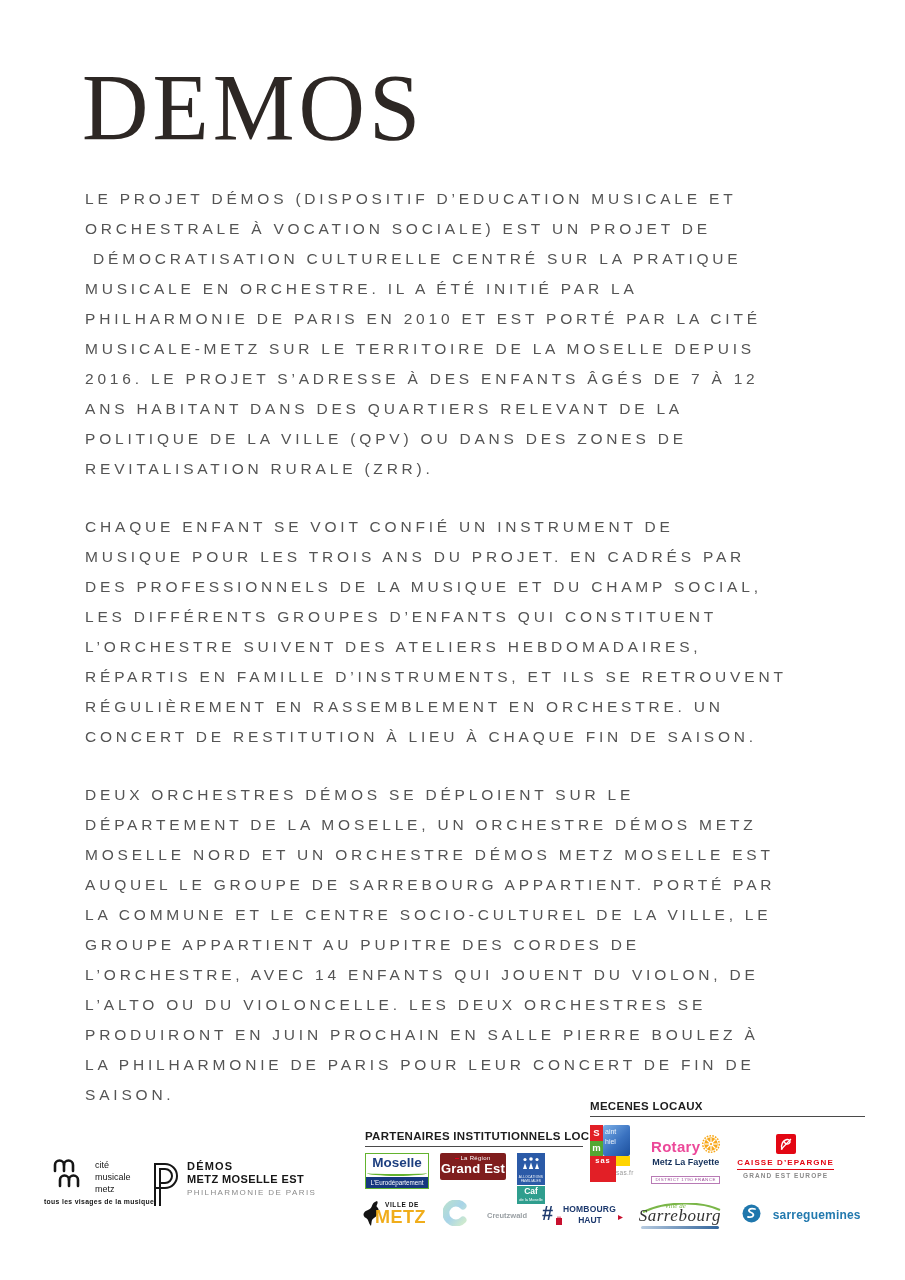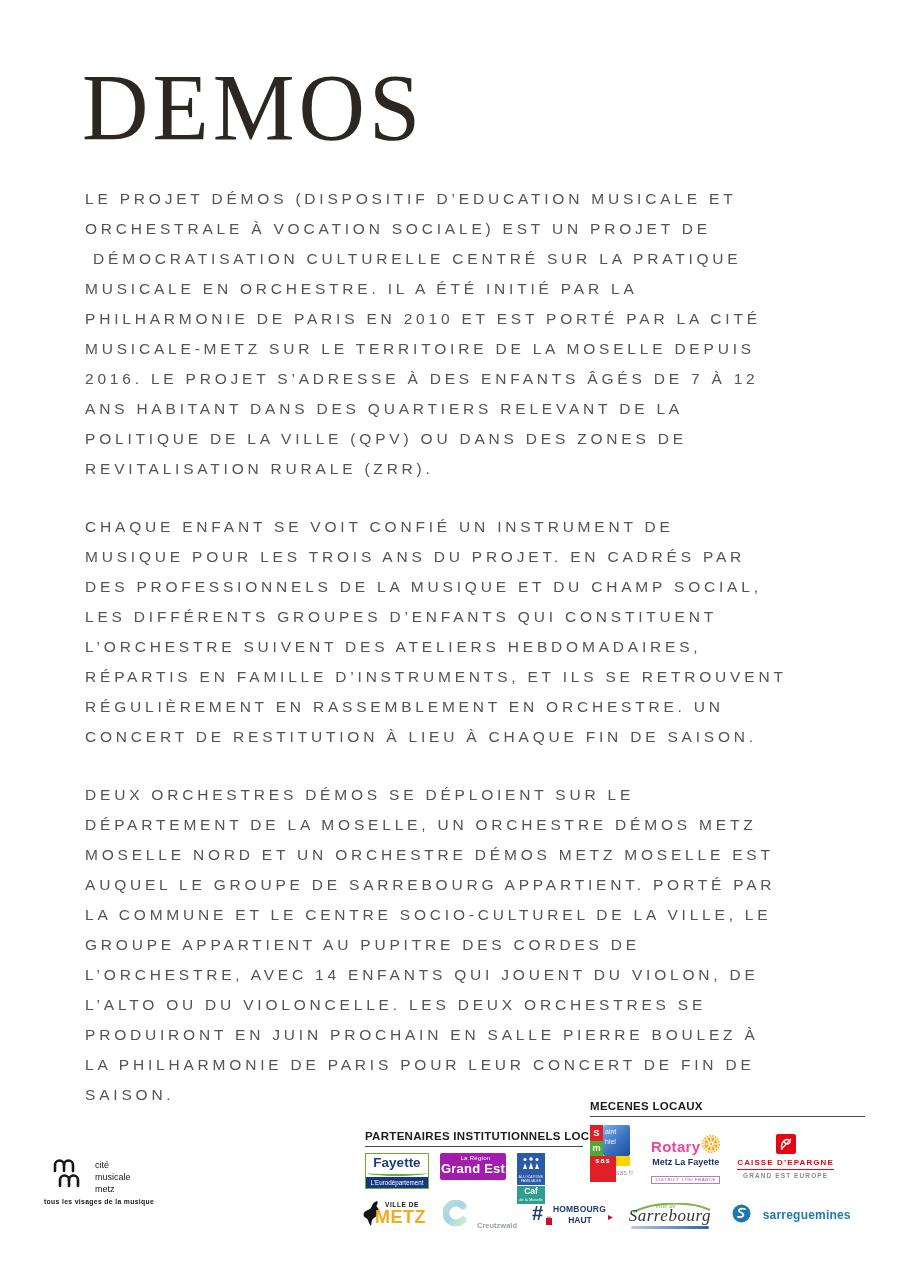--- a/index.html
+++ b/index.html
@@ -34,21 +34,21 @@
   .dm-l2{font-size:11px;font-weight:800;color:#161616;letter-spacing:.4px;margin-top:1px;}
   .dm-l3{font-size:8px;color:#8a8a8a;letter-spacing:1.4px;margin-top:3px;}
 
   
   .part{position:absolute;left:365px;top:1130px;width:218px;}
   .part-row{display:flex;gap:11px;margin-top:6px;align-items:flex-start;}
   .moselle{width:62px;border:1.5px solid #63b32e;background:#fff;}
   .mo-name{font-size:13.5px;font-weight:700;color:#1c3e7f;text-align:center;padding-top:1px;}
   .mo-arc{height:4px;border-bottom:2.5px solid #63b32e;border-radius:0 0 90% 90%;margin:0 1px;}
   .mo-band{background:#16387f;color:#fff;font-size:6.3px;text-align:center;padding:2px 0;margin-top:1px;}
-  .grandest{width:66px;height:25px;background:#a21caf;border-radius:2px;color:#fff;text-align:center;padding-top:2px;}
+  .grandest{width:66px;height:25px;background:#7f1d1d;border-radius:2px;color:#fff;text-align:center;padding-top:2px;}
   .ge-top{font-size:6px;letter-spacing:.3px;}
   .ge-top .red{display:inline-block;width:4px;height:1.5px;background:#e2001a;vertical-align:middle;margin-right:1px;}
   .ge-name{font-size:13px;font-weight:800;letter-spacing:.2px;margin-top:0px;}
   .caf{width:28px;}
   .caf-top{background:#2b5aa7;padding:3px 1px 2px 1px;text-align:center;}
   .caf-org{font-size:3.2px;color:#fff;letter-spacing:.2px;margin-top:1px;}
   .caf-bot{background:#2f9e8e;color:#fff;text-align:center;margin-top:1px;padding:1px 0 2px 0;}
   .caf-name{font-size:8.5px;font-weight:700;line-height:1;}
   .caf-sub{font-size:4px;margin-top:1px;}
 
@@ -81,21 +81,21 @@
   .ce-name{font-size:8px;font-weight:700;color:#e30613;letter-spacing:1.1px;margin-top:4px;
            border-bottom:1px solid #e30613;padding-bottom:2px;}
   .ce-sub{font-size:6.5px;font-weight:700;color:#8a8a8a;letter-spacing:1.1px;margin-top:2px;}
 
   
   .villes{position:absolute;left:362px;top:1200px;display:flex;align-items:center;gap:15px;}
   .metz{position:relative;width:66px;height:30px;}
   .metz-bird{position:absolute;left:0;top:0;}
   .metz-top{position:absolute;left:23px;top:1px;font-size:6.5px;font-weight:800;color:#111;letter-spacing:.6px;}
   .metz-name{position:absolute;left:13px;top:7px;font-size:18px;font-weight:800;color:#f0ad1b;letter-spacing:.5px;}
-  .creutz{display:flex;align-items:flex-end;gap:10px;}
+  .creutz{display:flex;align-items:center;gap:20px;}
   .creutz-name{font-size:7.5px;font-weight:600;color:#9aa0a4;}
   .homb{display:flex;gap:2px;align-items:flex-start;}
   .homb-hash{font-size:20px;font-weight:900;color:#1e3a6e;line-height:.9;}
   .homb-col{display:flex;flex-direction:column;align-items:center;}
   .homb-l1{font-size:8.5px;font-weight:900;color:#1e3a6e;letter-spacing:.2px;}
   .homb-l2{display:flex;align-items:center;gap:15px;font-size:8.5px;font-weight:900;color:#1e3a6e;}
   .sarreb{position:relative;width:88px;height:30px;}
   .sb-arc{position:absolute;left:2px;top:-1px;}
   .sb-script{position:absolute;left:26px;top:2px;font-family:"Liberation Serif",serif;
              font-style:italic;font-size:7px;color:#7ab648;}
@@ -155,27 +155,42 @@
           <path d="M17 22 a4.5 4.5 0 0 1 9 0 V28"></path>
         </g>
       </svg>
     </span>
     <span class="cm-text">cité
 musicale
 metz</span>
   </div>
   <div class="cm-tagline">tous les visages de la musique</div>
 
+  <div class="dm">
+    <span>
+      <svg width="30" height="48" viewBox="0 0 30 48">
+        <g fill="none" stroke="#161616" stroke-width="2">
+          <path d="M5 46 V4 h10 a12 12 0 0 1 0 24 h-10"></path>
+          <path d="M10 46 V9 h5 a7 7 0 0 1 0 14 h-5"></path>
+        </g>
+      </svg>
+    </span>
+    <span>
+      <div class="dm-l1">DÉMOS</div>
+      <div class="dm-l2">METZ MOSELLE EST</div>
+      <div class="dm-l3">PHILHARMONIE DE PARIS</div>
+    </span>
+  </div>
 
   <div class="part">
     <div class="sec-heading">PARTENAIRES INSTITUTIONNELS LOCAUX</div>
     <div class="sec-rule"></div>
     <div class="part-row">
       <div class="moselle">
-        <div class="mo-name">Fayette</div>
+        <div class="mo-name">Moselle</div>
         <div class="mo-arc"></div>
         <div class="mo-band">L’Eurodépartement</div>
       </div>
       <div class="grandest">
         <div class="ge-top"><span class="red"></span><span>La Région</span></div>
         <div class="ge-name">Grand Est</div>
       </div>
       <div class="caf">
         <div class="caf-top">
           <span>

